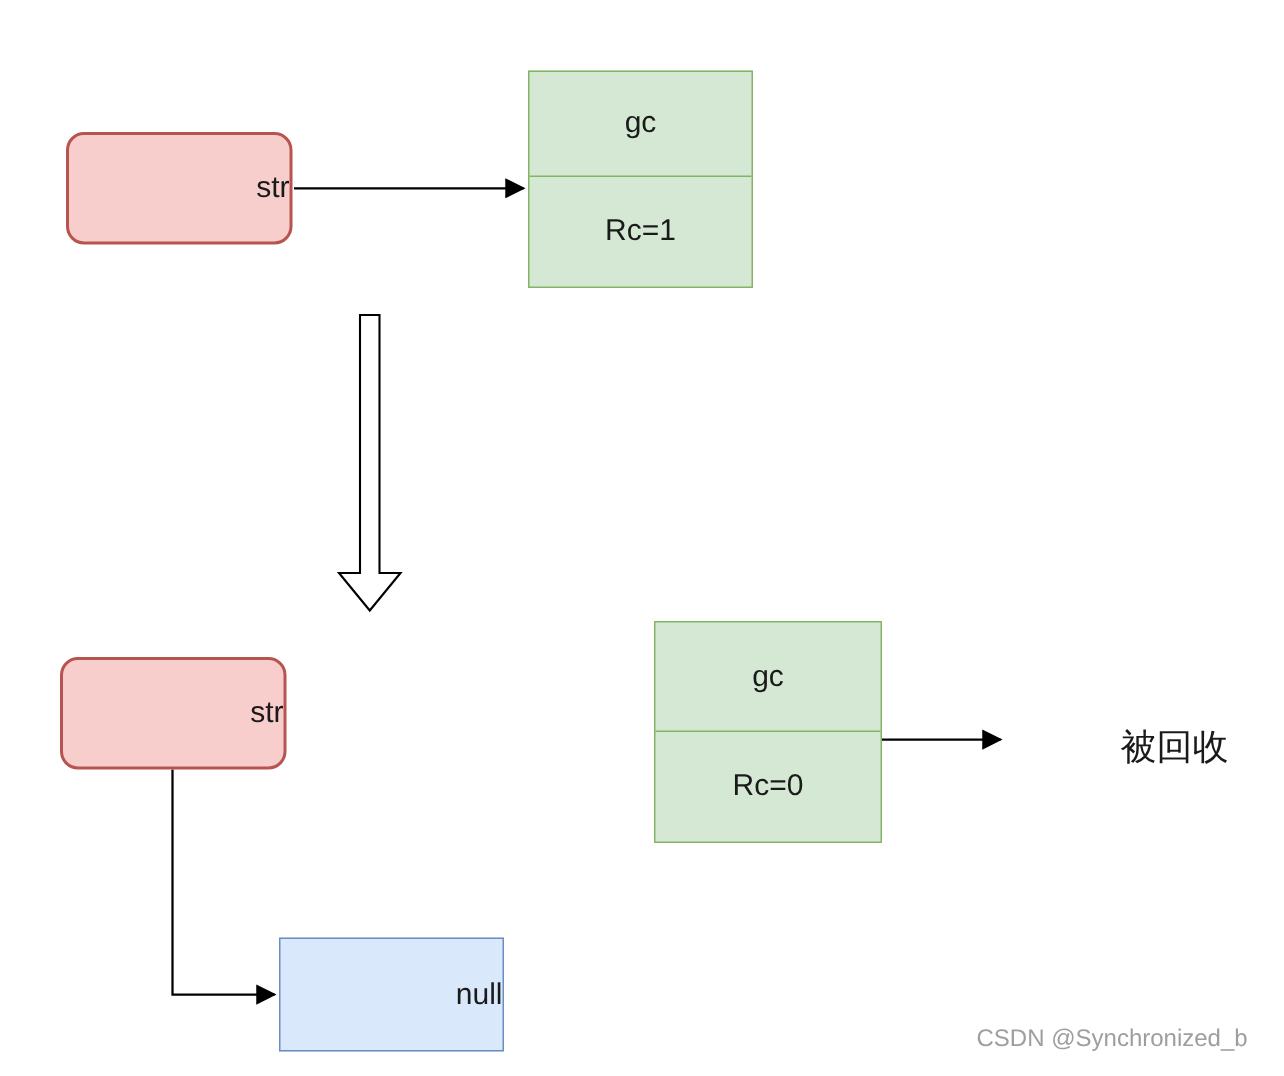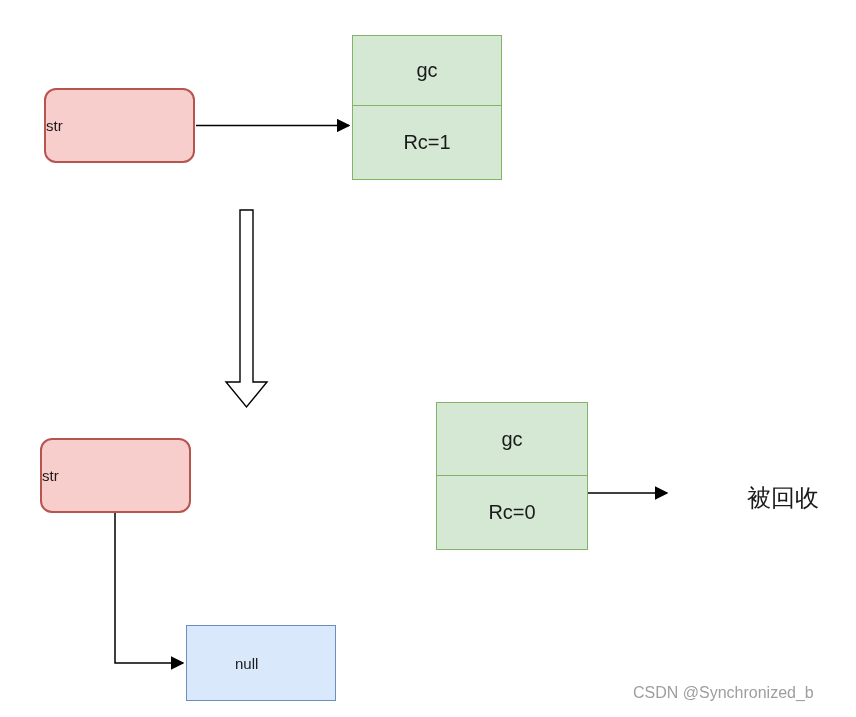--- a/index.html
+++ b/index.html
@@ -13,38 +13,39 @@
     height: 717px;
     background: #ffffff;
     font-family: "Liberation Sans", "DejaVu Sans", sans-serif;
     overflow: hidden;
   }
   .node {
     position: absolute;
     box-sizing: border-box;
     display: flex;
     align-items: center;
-    justify-content: flex-start;
-    font-size: 15px;
+    justify-content: flex-end;
+    font-size: 20px;
     color: #1a1a1a;
   }
   .str-node {
     width: 151px;
     height: 75px;
     background: #f8cecc;
     border: 2px solid #b85450;
     border-radius: 12px;
   }
   .gc-node {
     position: absolute;
     box-sizing: border-box;
     background: #d5e8d4;
     border: 1px solid #82b366;
     display: flex;
     flex-direction: column;
+    margin-top: 12px;
   }
   .gc-cell {
     box-sizing: border-box;
     display: flex;
     align-items: center;
     justify-content: center;
     font-size: 20px;
     color: #1a1a1a;
   }
   .gc-cell-top {
@@ -78,21 +79,21 @@
     font-size: 24px;
     color: #1a1a1a;
     white-space: nowrap;
   }
   #collected-label {
     left: 747px;
     top: 482px;
   }
   #watermark {
     position: absolute;
-    left: 633px;
+    left: 651px;
     top: 684px;
     font-size: 16px;
     color: #9e9e9e;
     white-space: nowrap;
   }
 </style>
 </head>
 <body>
 
 <div id="canvas">

